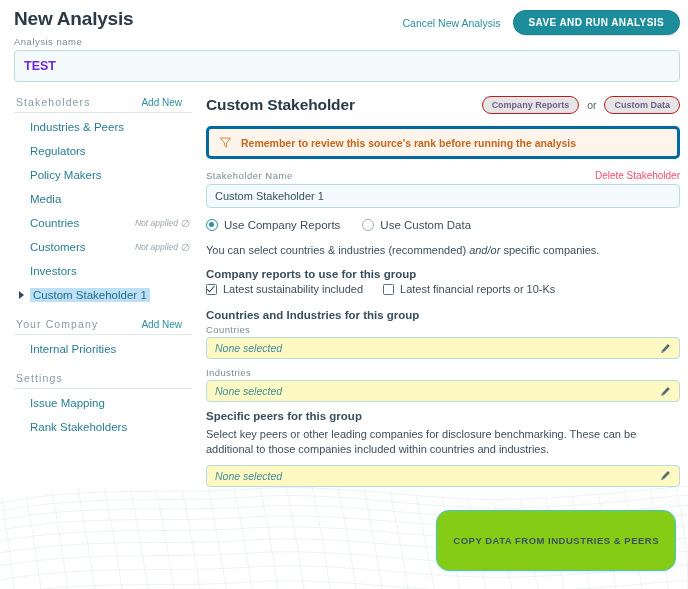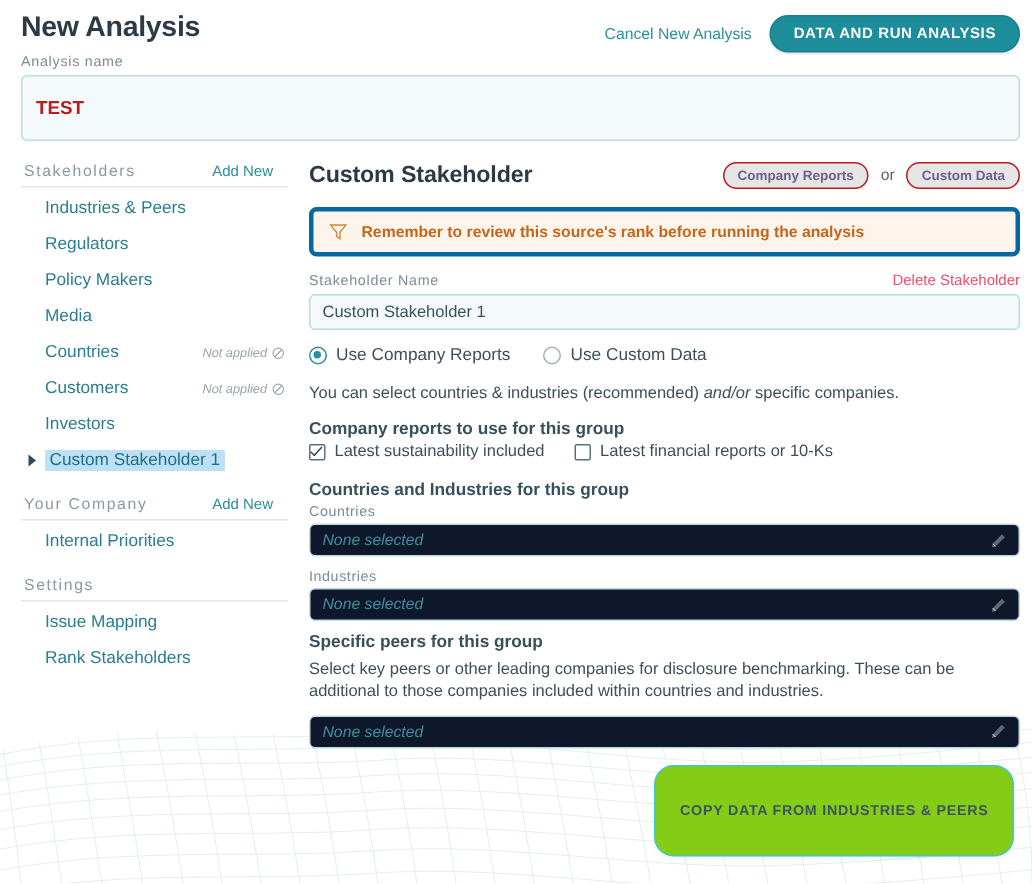--- a/index.html
+++ b/index.html
@@ -61,27 +61,27 @@
   .analysis-name-wrap {
     position: relative; z-index: 2;
     padding: 2px 8px 0 14px;
   }
   .field-label {
     font-size: 9.5px; color: #7b8b95; letter-spacing: .5px;
     margin-bottom: 3px;
   }
   .analysis-input {
     width: 100%;
-    height: 44px;
+    height: 32px;
     border: 1px solid #b9ddde;
     border-radius: 4px;
     background: #f4fafb;
     font-family: "Liberation Sans", sans-serif;
     font-size: 12.5px; font-weight: bold;
-    color: #b91c1c;
+    color: #6d28d9;
     padding: 0 9px;
     outline: none;
   }
 
   
   .body {
     position: relative; z-index: 2;
     display: flex;
     padding-top: 14px;
   }
@@ -229,21 +229,21 @@
     transform: rotate(42deg);
   }
   .check-label { font-size: 11px; color: #3c4f5c; }
 
   
   .sub-label { font-size: 9.5px; color: #7b8b95; letter-spacing: .4px; margin-bottom: 2px; }
   .select-box {
     display: flex; align-items: center;
     height: 22px;
     border: 1px solid #b9ddde; border-radius: 4px;
-    background: #0f172a;
+    background: #fef9c3;
     padding: 0 8px;
     margin-bottom: 8px;
     cursor: pointer;
   }
   .select-value {
     font-size: 10.5px; font-style: italic; color: #3f8f9b;
   }
   .pencil-icon { margin-left: auto; width: 11px; height: 11px; display: block; }
 
   .peers-desc {
@@ -311,21 +311,21 @@
       <path d="M624,23 C630,51 636,82 642,120"></path>
       <path d="M650,21 C656,49 662,80 668,120"></path>
       <path d="M676,19 C682,47 688,78 688,120"></path>
     </g>
   </svg>
 
   <div class="header">
     <div class="page-title">New Analysis</div>
     <div class="header-actions">
       <span class="cancel-link">Cancel New Analysis</span>
-      <button class="save-btn">DATA AND RUN ANALYSIS</button>
+      <button class="save-btn">SAVE AND RUN ANALYSIS</button>
     </div>
   </div>
 
   <div class="analysis-name-wrap">
     <div class="field-label">Analysis name</div>
     <input class="analysis-input" type="text" value="TEST" style="">
   </div>
 
   <div class="body">
 

